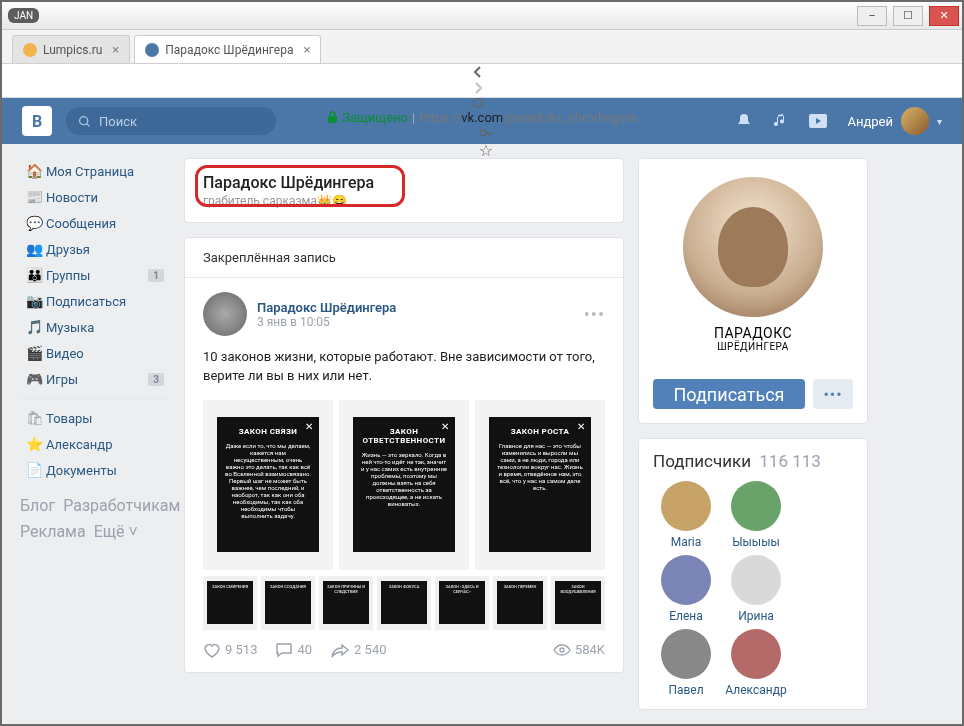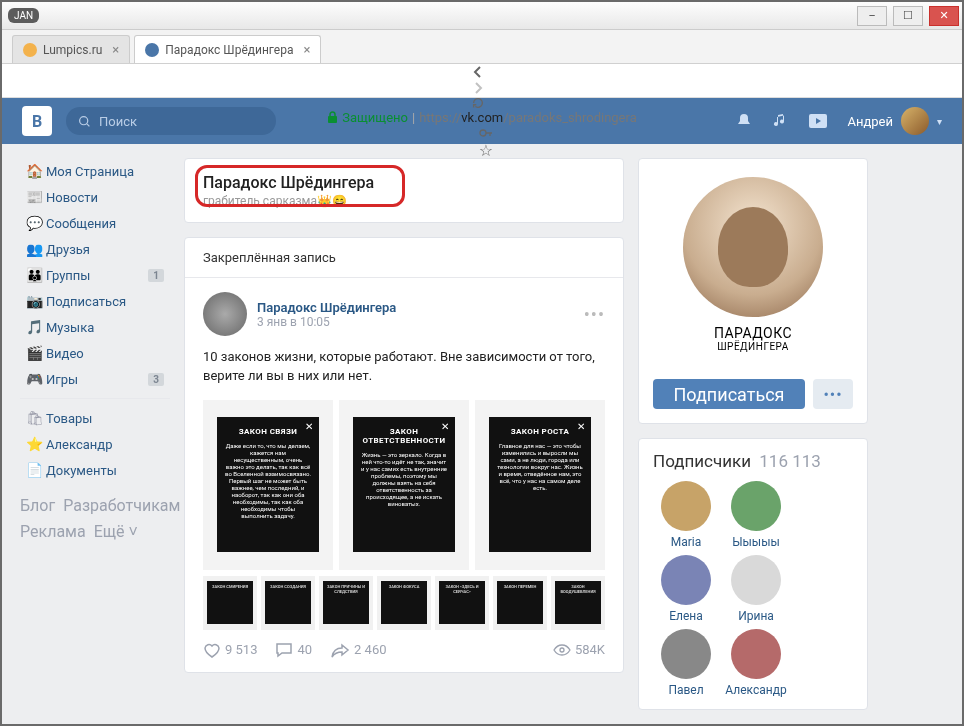--- a/index.html
+++ b/index.html
@@ -337,21 +337,21 @@
           <div class="stat">
             <svg width="18" height="16" viewBox="0 0 18 16">
                 <path d="M2 2h14v9H7l-4 3v-3H2z" fill="none" stroke="#9ca2af" stroke-width="1.5"></path>
               </svg>
             <span>40</span>
           </div>
           <div class="stat">
             <svg width="20" height="16" viewBox="0 0 20 16">
                 <path d="M12 3l6 5-6 5v-3c-5 0-8 2-10 5 1-6 5-9 10-9V3z" fill="none" stroke="#9ca2af" stroke-width="1.5"></path>
               </svg>
-            <span>2 460</span>
+            <span>2 540</span>
           </div>
           <div class="views">
             <svg width="18" height="12" viewBox="0 0 18 12">
                 <path d="M9 1C4 1 1 6 1 6s3 5 8 5 8-5 8-5-3-5-8-5z" fill="none" stroke="#9ca2af" stroke-width="1.3"></path>
                 <circle cx="9" cy="6" r="2" fill="none" stroke="#9ca2af" stroke-width="1.3"></circle>
               </svg>
             <span>584K</span>
           </div>
         </div>
       </div>

